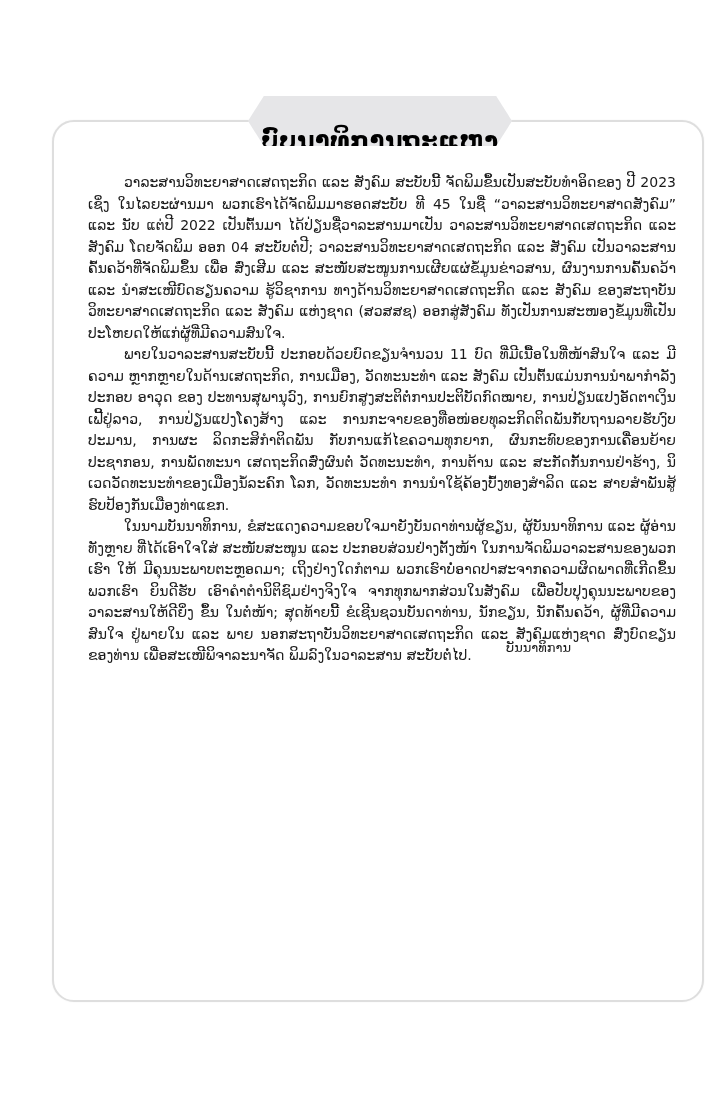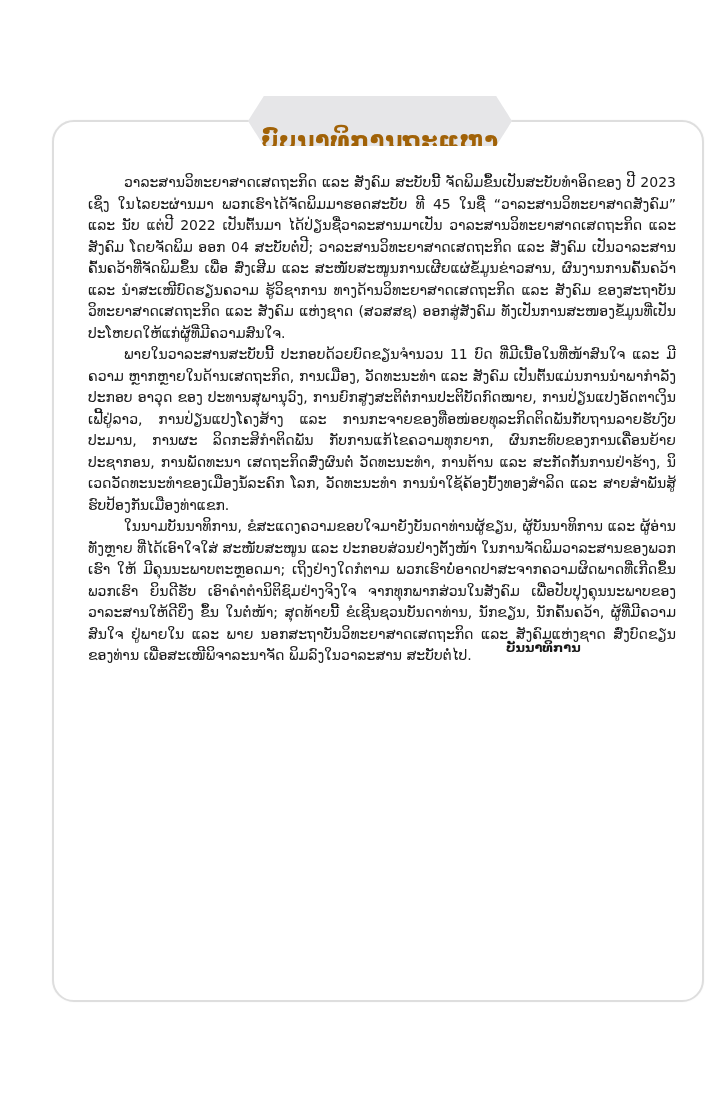--- a/index.html
+++ b/index.html
@@ -4,26 +4,26 @@
 <style>
   html, body { margin:0; padding:0; background:#ffffff; }
   body { width:720px; height:1110px; position:relative; overflow:hidden;
          font-family:"DejaVu Sans", sans-serif; color:#1a1a1a; }
   .frame { position:absolute; left:52px; top:120px; width:652px; height:882px;
            border:2px solid #dedede; border-radius:22px; box-sizing:border-box;
            background:#fff; box-shadow:0 0 2px rgba(0,0,0,0.05); }
   .plaque { position:absolute; left:248px; top:96px; width:264px; height:50px;
             background:#e6e6e8; display:flex; align-items:center; justify-content:center;
             clip-path: polygon(0 50%, 6% 0, 94% 0, 100% 50%, 94% 100%, 6% 100%); }
-  .title { font-size:24px; font-weight:bold; color:#a16207; letter-spacing:0.5px;
+  .title { font-size:24px; font-weight:bold; color:#000000; letter-spacing:0.5px;
            position:relative;margin-top:39px; }
   .content { position:absolute; left:88px; top:172px; width:588px;
              font-size:14px; line-height:21.5px; text-align:justify; }
   .content p { margin:0; text-indent:36px; }
-  .signature { position:absolute; left:506px; top:640px; font-size:13px; font-weight:bold; }
+  .signature { position:absolute; left:506px; top:640px; font-size:13px; font-weight:normal; }
 </style>
 </head>
 <body>
 
 <div class="frame"></div>
 
 <div class="plaque">
   <span class="title">ບົບນາທິການຖະແຫຼງ</span>
 </div>
 

